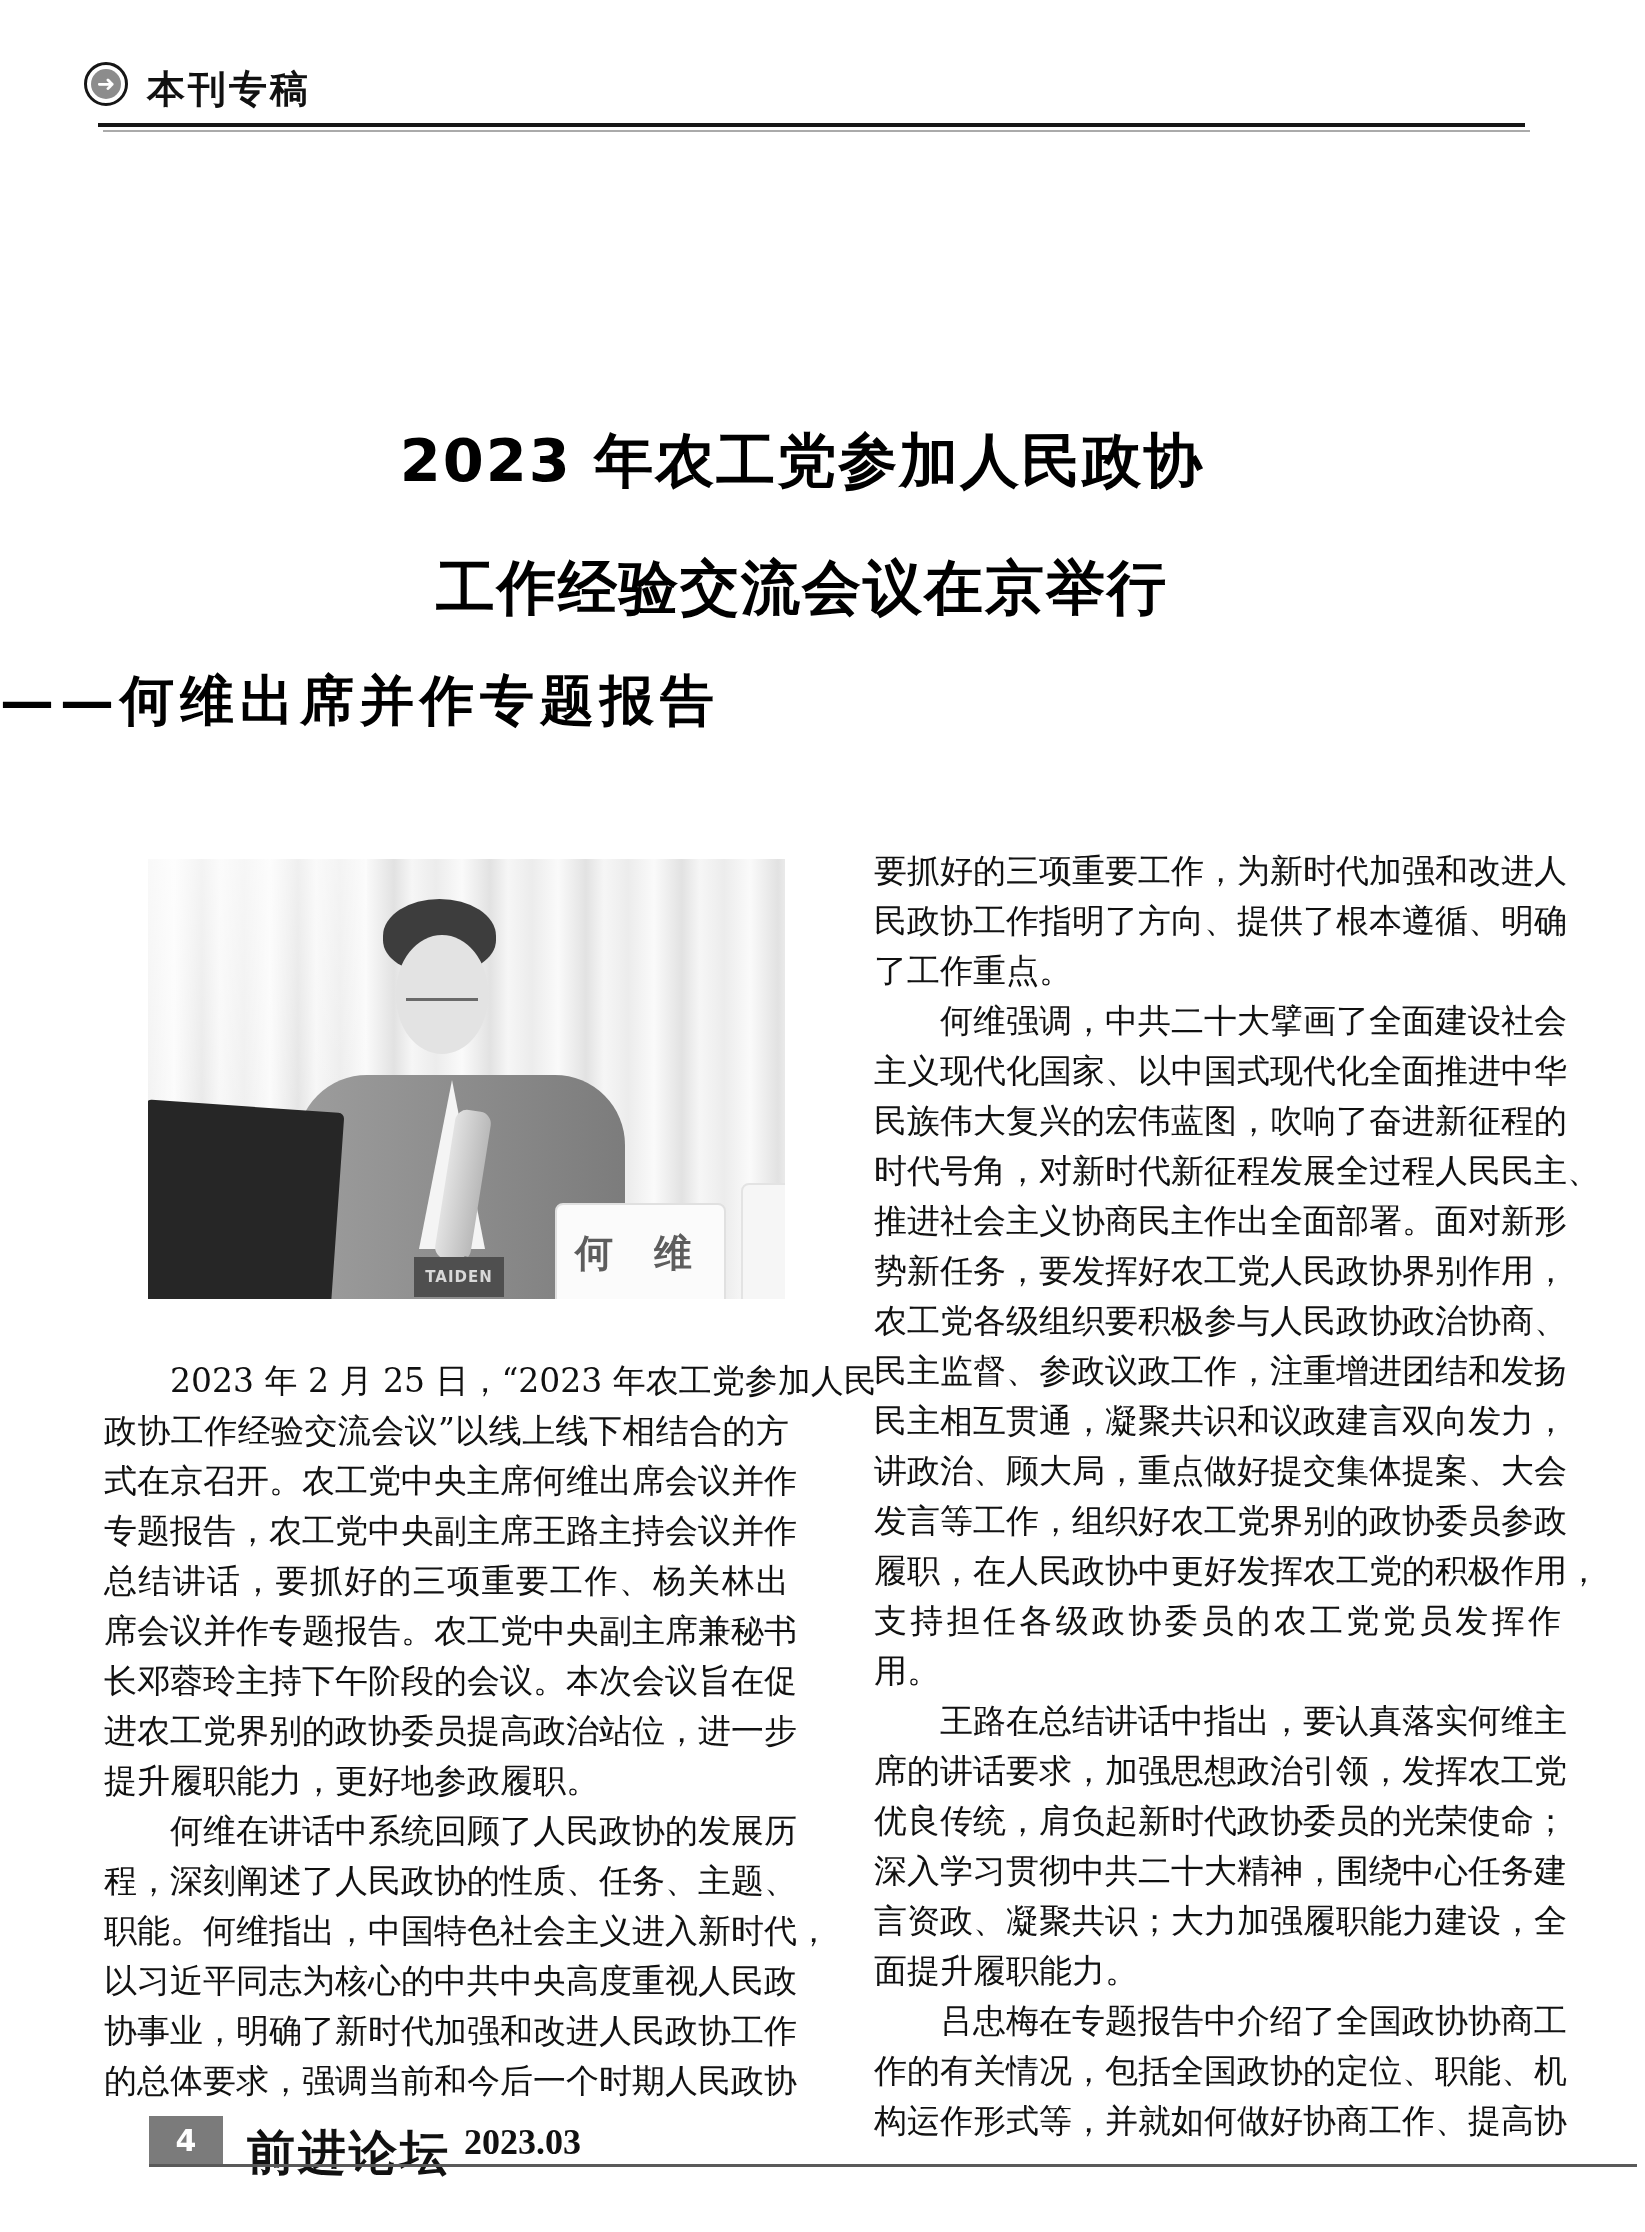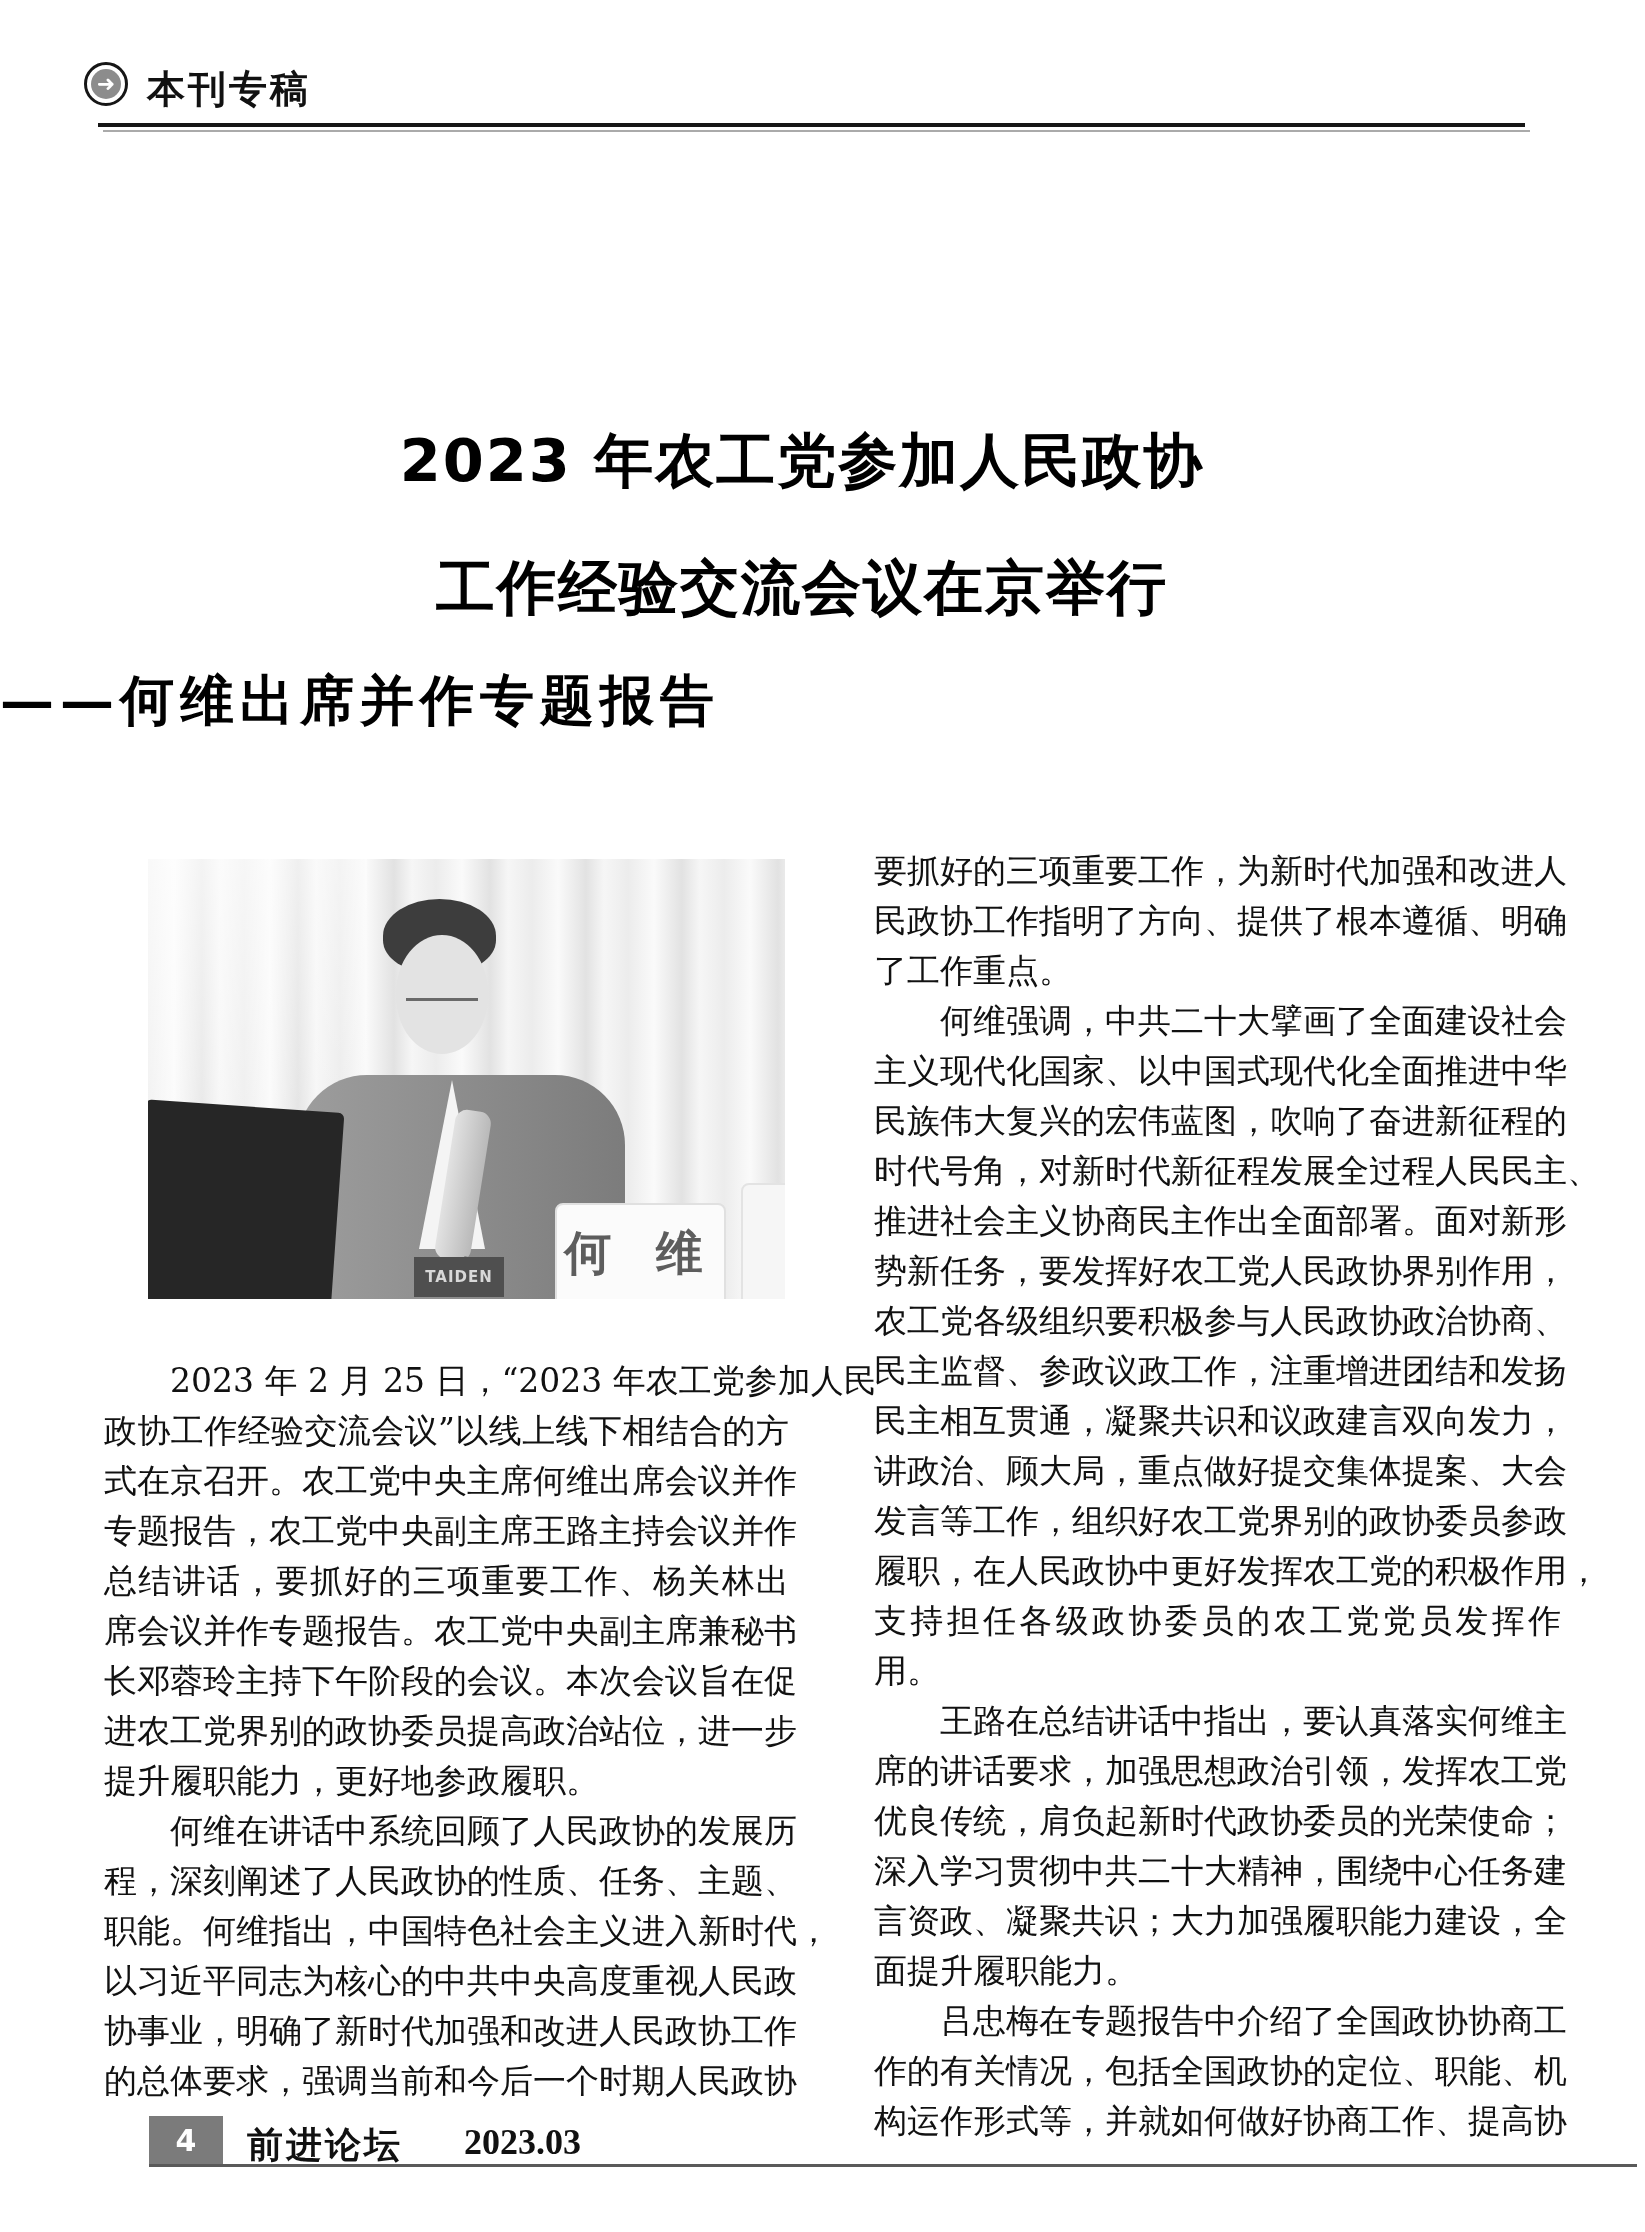--- a/index.html
+++ b/index.html
@@ -47,37 +47,37 @@
          border-radius:6px;transform:rotate(4deg);}
   .ph-mic{position:absolute;left:297px;top:251px;width:36px;height:151px;
          background:linear-gradient(90deg,#e2e2e2,#b9b9b9);border-radius:12px;transform:rotate(9deg);}
   .ph-mic-stem{position:absolute;left:314px;top:398px;width:10px;height:34px;background:#3a3a3a;
          transform:rotate(8deg);}
   .ph-taiden{position:absolute;left:266px;top:398px;width:90px;height:40px;background:#4f4f4f;
          border-radius:0;color:#d8d8d8;text-align:center;line-height:40px;
          font-family:"DejaVu Sans",sans-serif;font-weight:bold;font-size:15px;letter-spacing:1px;}
   .ph-card{position:absolute;left:407px;top:344px;width:171px;height:109px;background:#fbfbfb;
          border:2px solid #e0e0e0;border-radius:8px;box-sizing:border-box;text-align:center;
-         color:#5d5d5d;font-size:47px;letter-spacing:14px;line-height:96px;font-weight:bold;}
+         color:#5d5d5d;font-size:38px;letter-spacing:14px;line-height:96px;font-weight:bold;}
   .ph-cup{position:absolute;left:593px;top:324px;width:54px;height:115px;background:#f6f6f6;
          border:2px solid #e3e3e3;border-radius:8px 8px 4px 4px;}
 
   
   .col{position:absolute;font-size:33px;line-height:50px;color:#111;}
   .col-left{left:104px;top:1356px;width:685px;}
   .col-right{left:854px;top:846px;width:687px;margin-left:20px;}
   .line{text-align:justify;text-align-last:justify;text-justify:inter-character;white-space:nowrap;}
   .line.end{text-align-last:left;white-space:normal;}
   .line.indent{text-indent:66px;}
 
   
   .pagenum-box{position:absolute;left:149px;top:2116px;width:74px;height:50px;background:#7b7b7b;
          color:#ffffff;text-align:center;line-height:50px;font-family:"DejaVu Sans",sans-serif;
          font-weight:bold;font-size:30px;}
-  .journal{position:absolute;left:247px;top:2121px;font-size:36px;font-weight:bold;
+  .journal{position:absolute;left:247px;top:2121px;font-size:48px;font-weight:bold;
          font-family:Liberation Sans, sans-serif;letter-spacing:3px;}
   .issue{position:absolute;left:464px;top:2121px;font-size:36px;font-weight:bold;
          font-family:Liberation Serif, serif;}
   .footer-rule{position:absolute;left:149px;top:2164px;width:1488px;height:3px;background:#5a5a5a;}
 </style>
 </head>
 <body>
 
 <div class="page">
 

